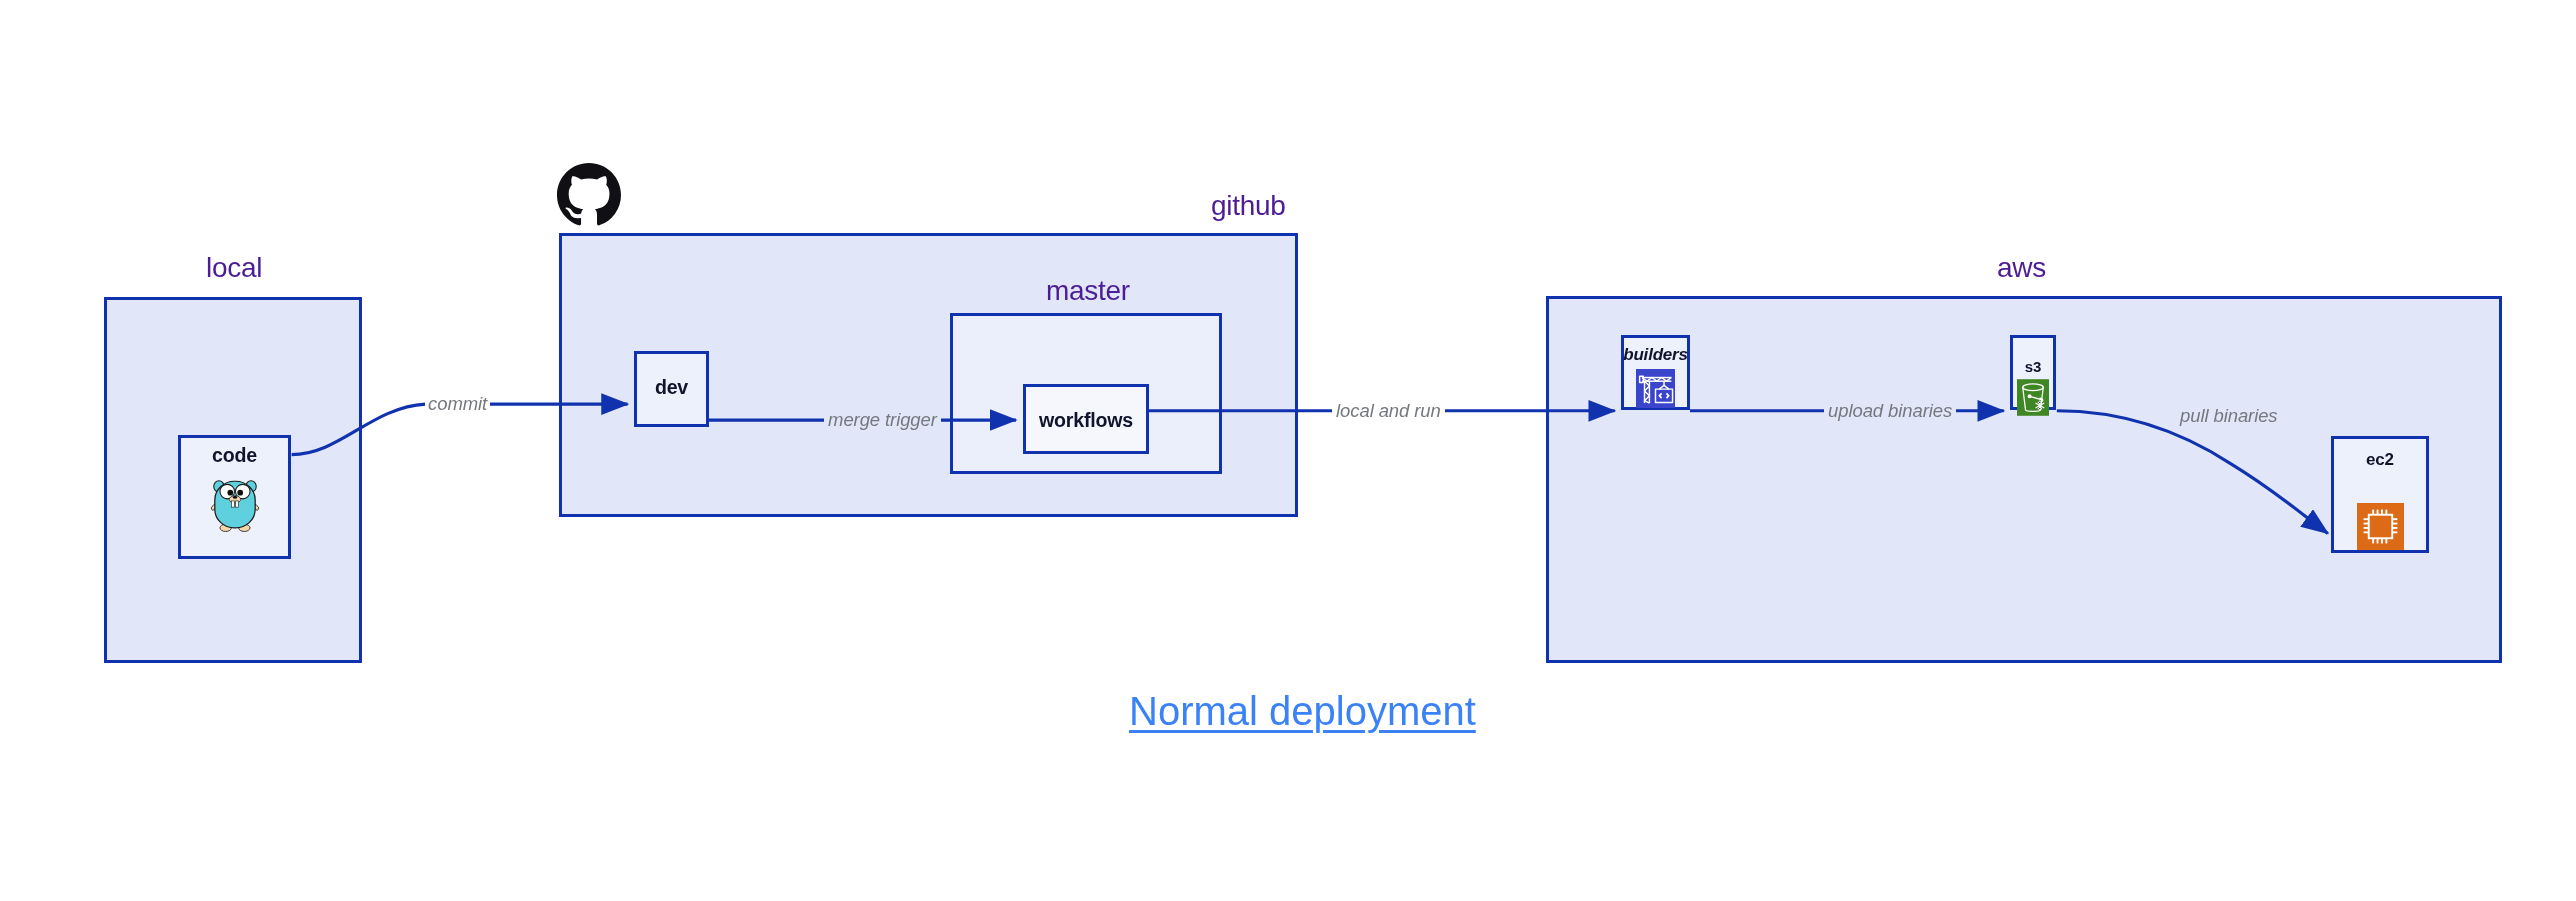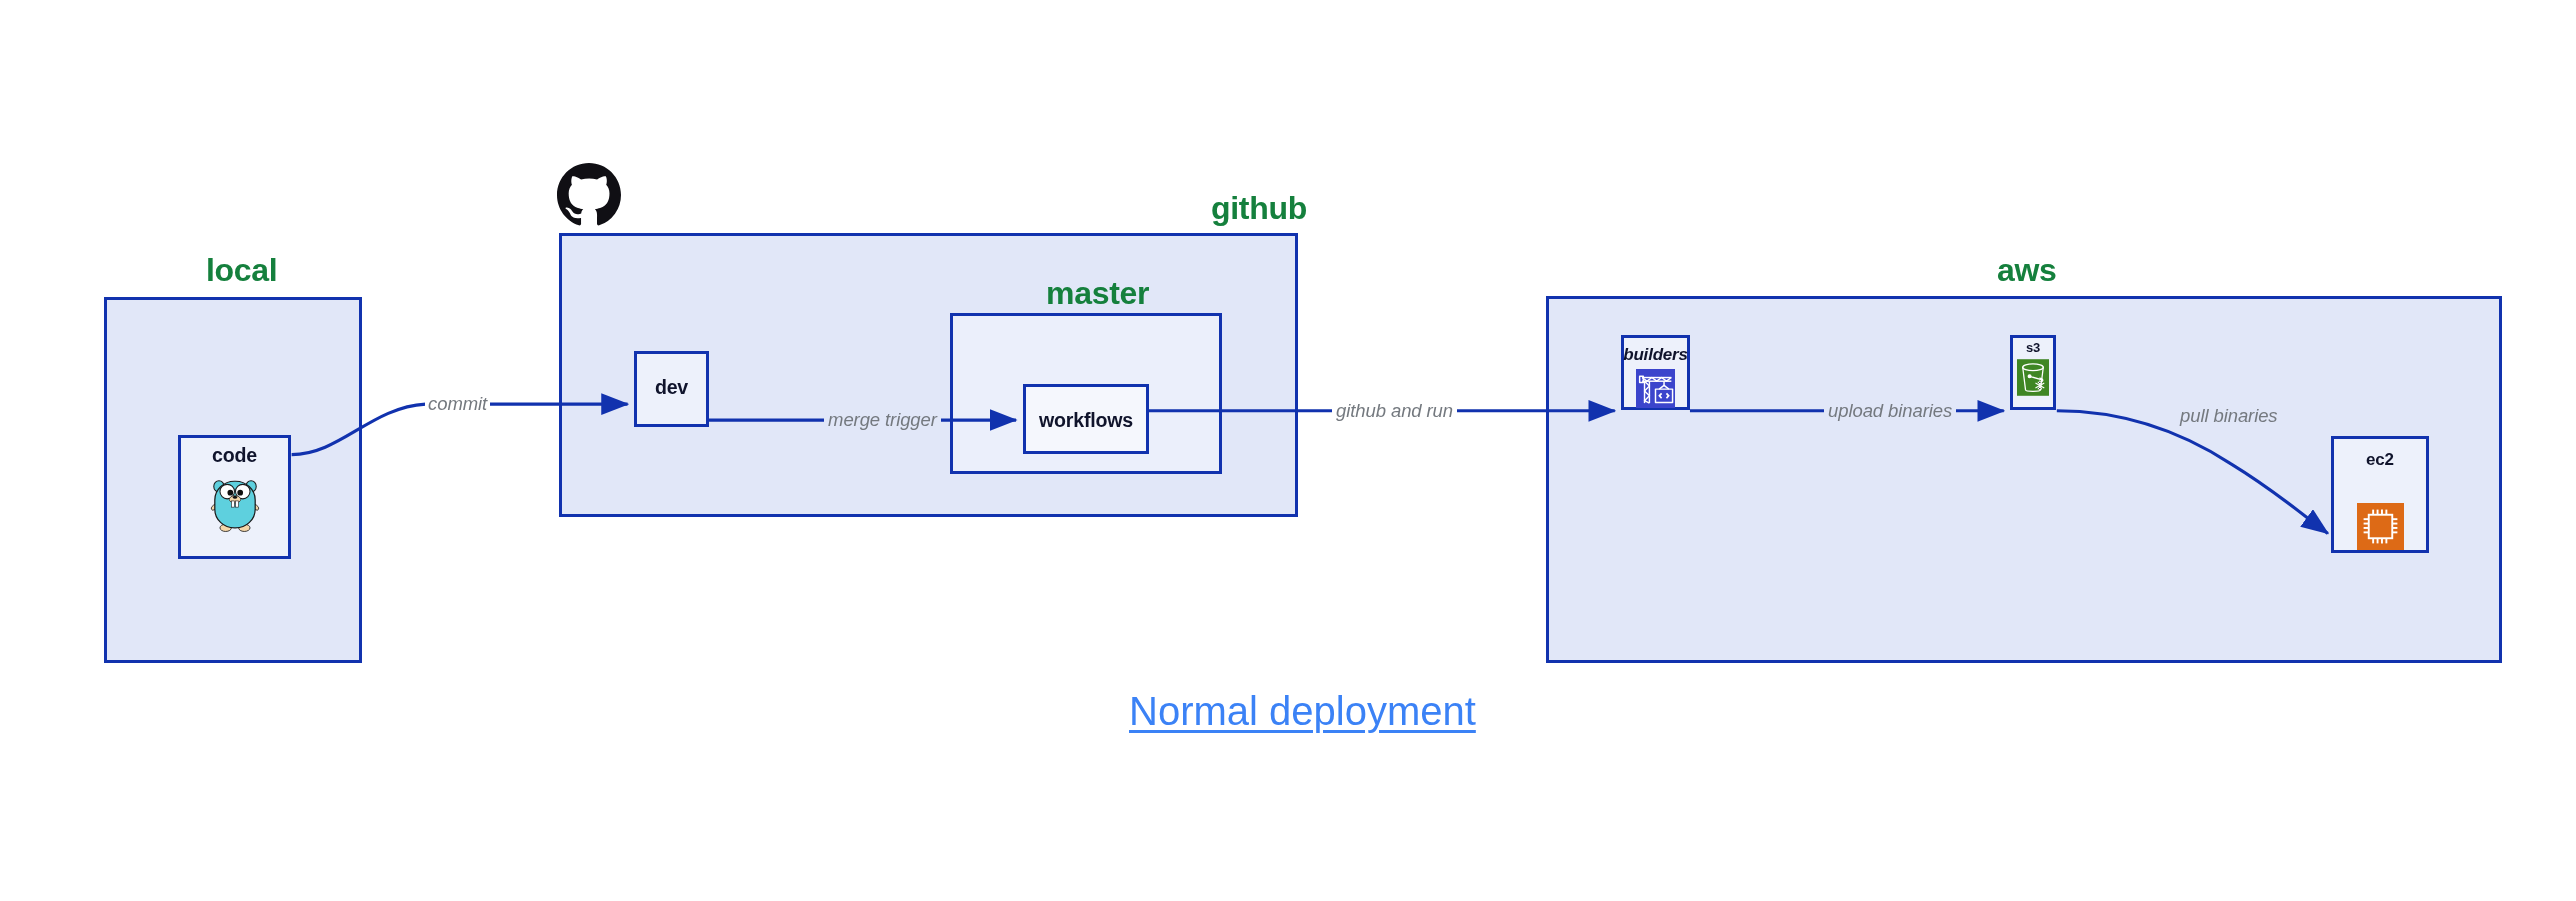--- a/index.html
+++ b/index.html
@@ -24,23 +24,23 @@
   }
   
   .group-box {
     position: absolute;
     box-sizing: border-box;
     border: 3.6px solid #1132ae;
     background: #e1e7f8;
   }
   .group-label {
     position: absolute;
-    color: #15803d;
-    font-size: 32px;
-    font-weight: 700;
+    color: #4c1d95;
+    font-size: 28px;
+    font-weight: 400;
     white-space: nowrap;
     letter-spacing: -0.3px;
   }
   
   .node-box {
     position: absolute;
     box-sizing: border-box;
     border: 3.6px solid #1132ae;
     background: #edf1fb;
     display: flex;
@@ -176,21 +176,21 @@
 
         <g fill="#ffffff">
           <path d="M41 39 L36.5 44 L41 49 L43 47 L40.5 44 L43 41 Z"></path>
           <path d="M51 39 L55.5 44 L51 49 L49 47 L51.5 44 L49 41 Z"></path>
         </g>
       </svg>
     </div>
   </div>
 
   <div class="node-box" style="left:2010px; top:335px; width:46px; height:75px;">
-    <div class="node-label" style="margin-top:2px; font-size:13px;">s3</div>
+    <div class="node-label" style="margin-top:20px; font-size:15px;">s3</div>
     <div class="node-icon" style="margin-top:4.1px;">
       <svg width="32" height="37" viewBox="0 0 56 64" xmlns="http://www.w3.org/2000/svg">
         <rect x="0" y="0" width="56" height="64" fill="#3f8624"></rect>
         <g stroke="#ffffff" stroke-width="2.2" fill="none" stroke-linecap="round">
 
           <path d="M10 14 L15 54 C 15 57, 41 57, 41 54 L46 14"></path>
 
           <ellipse cx="28" cy="14" rx="18" ry="6"></ellipse>
 
           <path d="M22 30 L44 36"></path>
@@ -258,21 +258,21 @@
       <path d="M3280 797 L 3889 797" marker-end="url(#arrowhead)"></path>
 
       <path d="M3992 797 C 4120 797, 4230 835, 4330 900 C 4420 955, 4470 1000, 4518 1035" marker-end="url(#arrowhead)"></path>
     </g>
   </svg>
 
   <div class="edge-label" style="left:425px; top:393px; background:#ffffff; padding:0 3.1px;">commit</div>
 
   <div class="edge-label" style="left:824px; top:409px; background:#e1e7f8; padding:0 4.1px;">merge trigger</div>
 
-  <div class="edge-label" style="left:1332px; top:400px; background:#ffffff; padding:0 4.1px;">github and run</div>
+  <div class="edge-label" style="left:1332px; top:400px; background:#ffffff; padding:0 4.1px;">local and run</div>
 
   <div class="edge-label" style="left:1824px; top:400px; background:#e1e7f8; padding:0 4.1px;">upload binaries</div>
 
   <div class="edge-label" style="left:2176px; top:405px; background:#e1e7f8; padding:0 4.1px;">pull binaries</div>
 
   <div class="caption" style="left:1129px; top:689px;">Normal deployment</div>
 
 </div>
 
 

